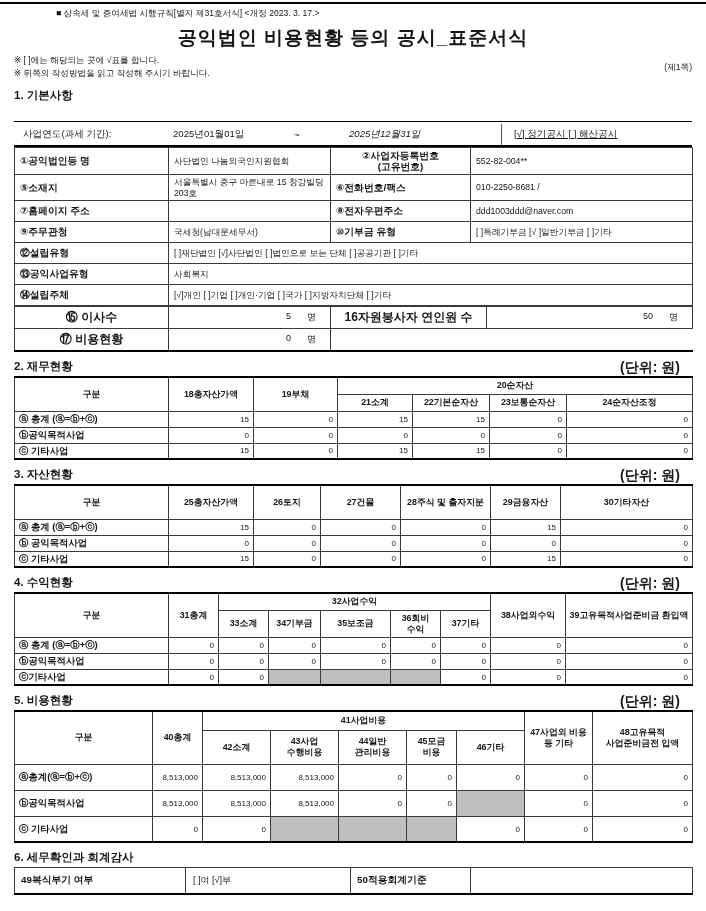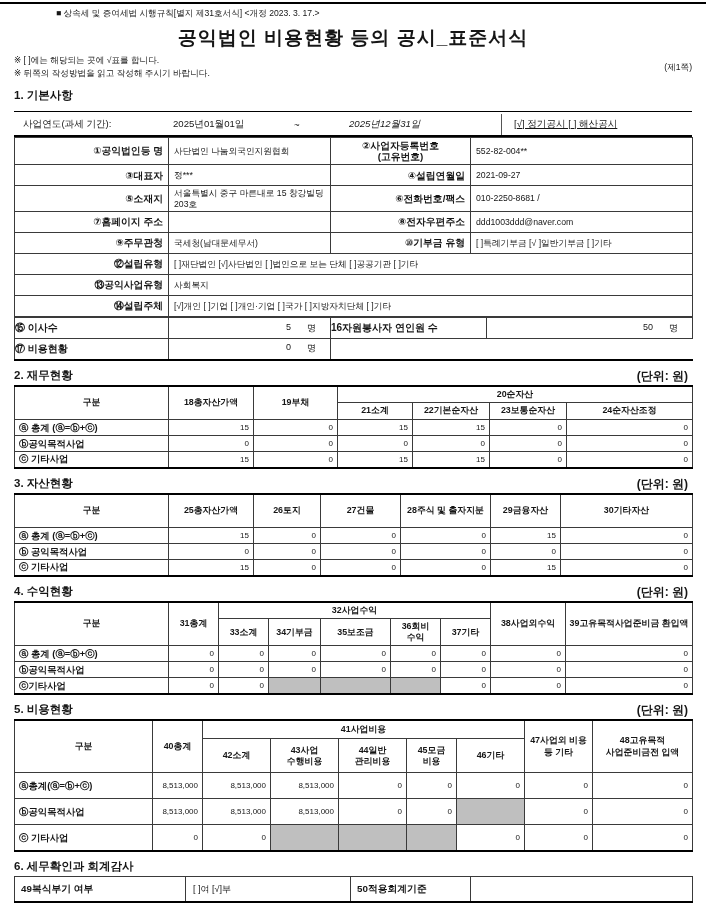--- a/index.html
+++ b/index.html
@@ -4,39 +4,39 @@
 <style>
   html,body{margin:0;padding:0;background:#fff;}
   body{width:706px;height:911px;overflow:hidden;font-family:"Liberation Sans","DejaVu Sans",sans-serif;color:#161616;}
   .page{position:relative;width:706px;height:911px;box-sizing:border-box;padding:2px 14px 0 14px;}
   .topline{border-top:2px solid #000;margin:0 -14px 4px -14px;}
   .reg{font-size:8.6px;margin:4px 0 0 2px;padding-left:40px;}
   .title{font-size:19px;font-weight:bold;text-align:center;letter-spacing:1px;margin:5px 0 3px 0;}
   .noterow{position:relative;font-size:8.6px;line-height:1.55;}
   .pagemark{position:absolute;right:0;top:7px;font-size:8.6px;}
   .sech{font-size:11.5px;font-weight:bold;margin:7px 0 2px 0;position:relative;}
-  .sech .unit{position:absolute;right:4px;top:0;font-size:12px;font-weight:bold;}
-  .sech.first{border-bottom:1.5px solid #000;padding-bottom:8px;}
+  .sech .unit{position:absolute;right:12px;top:0;font-size:14px;font-weight:bold;}
+  .sech.first{border-bottom:1.5px solid #000;padding-bottom:18px;}
   
   .bizrow{display:flex;align-items:center;border-bottom:2px solid #000;font-size:9.6px;height:21px;}
   .bizrow .lbl{width:150px;padding-left:9px;}
   .bizrow .d1{width:115px;text-align:left;}
   .bizrow .tl{width:55px;text-align:left;padding-left:6px;}
   .bizrow .d2{width:152px;text-align:left;font-style:italic;}
   .bizrow .disc{flex:1;border-left:1px solid #555;padding-left:12px;align-self:stretch;display:flex;align-items:center;text-decoration:underline;}
   
   table{border-collapse:collapse;table-layout:fixed;width:678px;}
   th,td{border:1px solid #3a3a3a;overflow:hidden;}
   
-  .basic th{font-size:9.8px;font-weight:bold;text-align:right;padding:2px 5px;line-height:1.15;word-break:keep-all;}
+  .basic th{font-size:9.8px;font-weight:bold;text-align:left;padding:2px 5px;line-height:1.15;word-break:keep-all;}
   .basic td{font-size:8.7px;padding:2px 5px;line-height:1.2;word-break:keep-all;}
   .basic tr{height:21px;}
   .basic .ctr{text-align:center;white-space:pre-line;}
   .basic{border-top:0;}
-  .mid th{font-size:10px;font-weight:bold;text-align:left;padding:2px 0;}
+  .mid th{font-size:12px;font-weight:bold;text-align:center;padding:2px 13px;}
   .mid td{font-size:9px;}
   .mid tr{height:21px;}
   .mid tr:last-child th,.mid tr:last-child td{border-bottom:2px solid #000;}
   td.cnt{padding:0;}
   td.cnt .cw{display:flex;justify-content:flex-end;gap:16px;padding-right:14px;font-size:9px;}
   td.open{border-right:none;border-top:1px solid #3a3a3a;}
   
   .fin{border-top:2px solid #000;border-bottom:2px solid #000;}
   .fin th{font-weight:bold;font-size:8.9px;text-align:center;padding:2px 1px;line-height:1.25;word-break:keep-all;}
   .fin td.num{font-size:8px;text-align:right;padding:1px 4px;}
@@ -87,26 +87,20 @@
       </colgroup>
     <tbody>
         <tr>
       <th>①공익법인등 명</th>
       <td>사단법인  나눔외국인지원협회</td>
       <th class="ctr" style="text-align:center">②사업자등록번호
 (고유번호)</th>
       <td>552-82-004**</td>
     </tr>
     <tr>
-      <th>③대표자</th>
-      <td>정***</td>
-      <th>④설립연월일</th>
-      <td>2021-09-27</td>
-    </tr>
-    <tr>
       <th>⑤소재지</th>
       <td>서울특별시 중구 마른내로 15 창강빌딩 203호</td>
       <th>⑥전화번호/팩스</th>
       <td>010-2250-8681   /</td>
     </tr>
     <tr>
       <th>⑦홈페이지 주소</th>
       <td></td>
       <th>⑧전자우편주소</th>
       <td>ddd1003ddd@naver.com</td>

